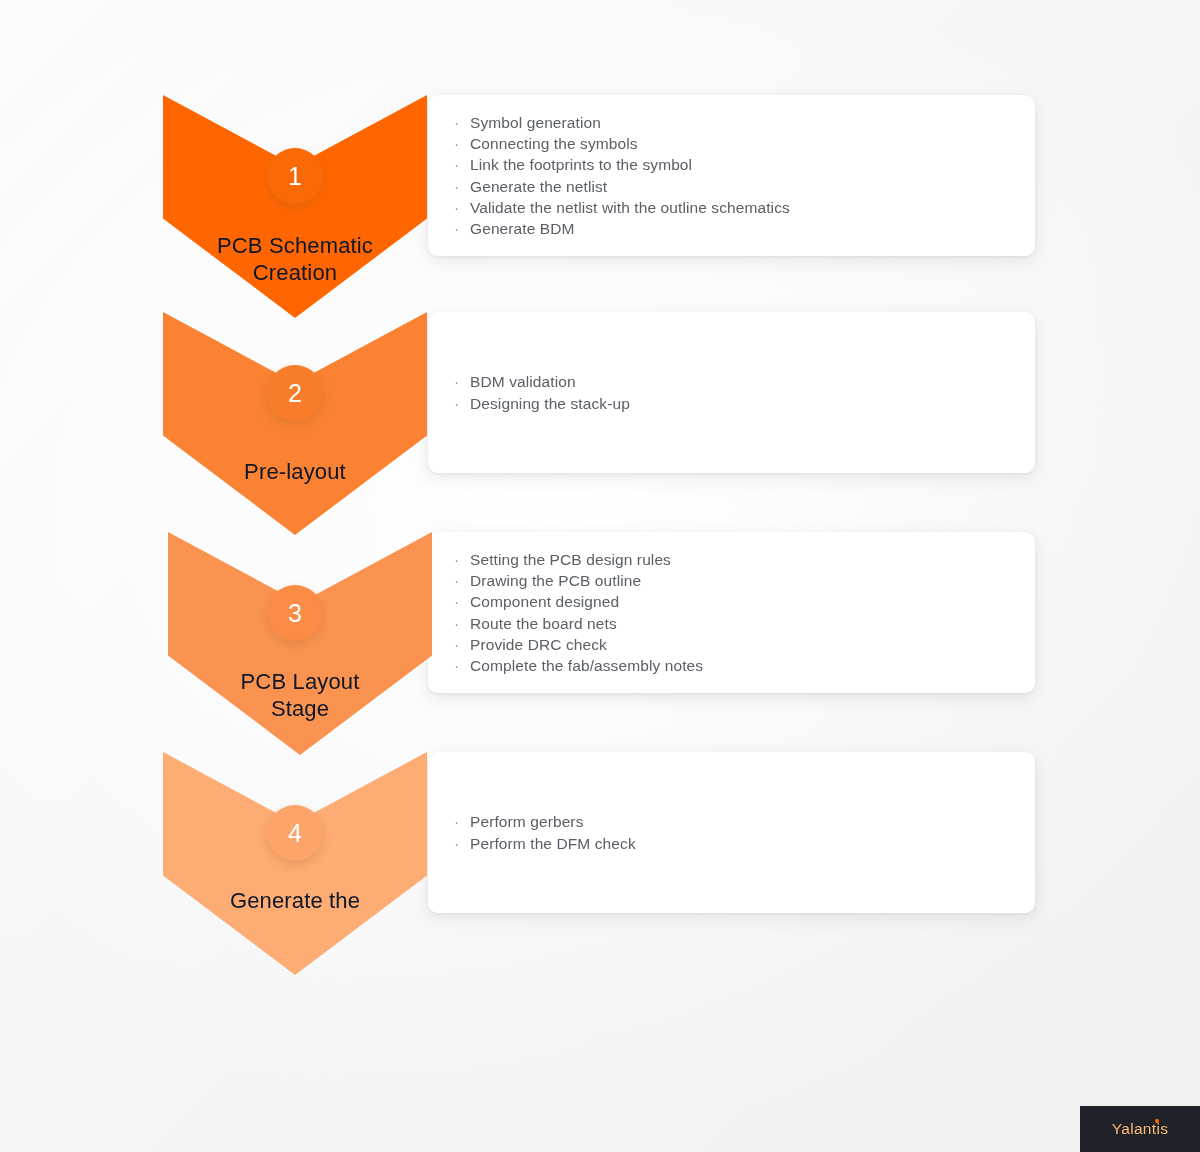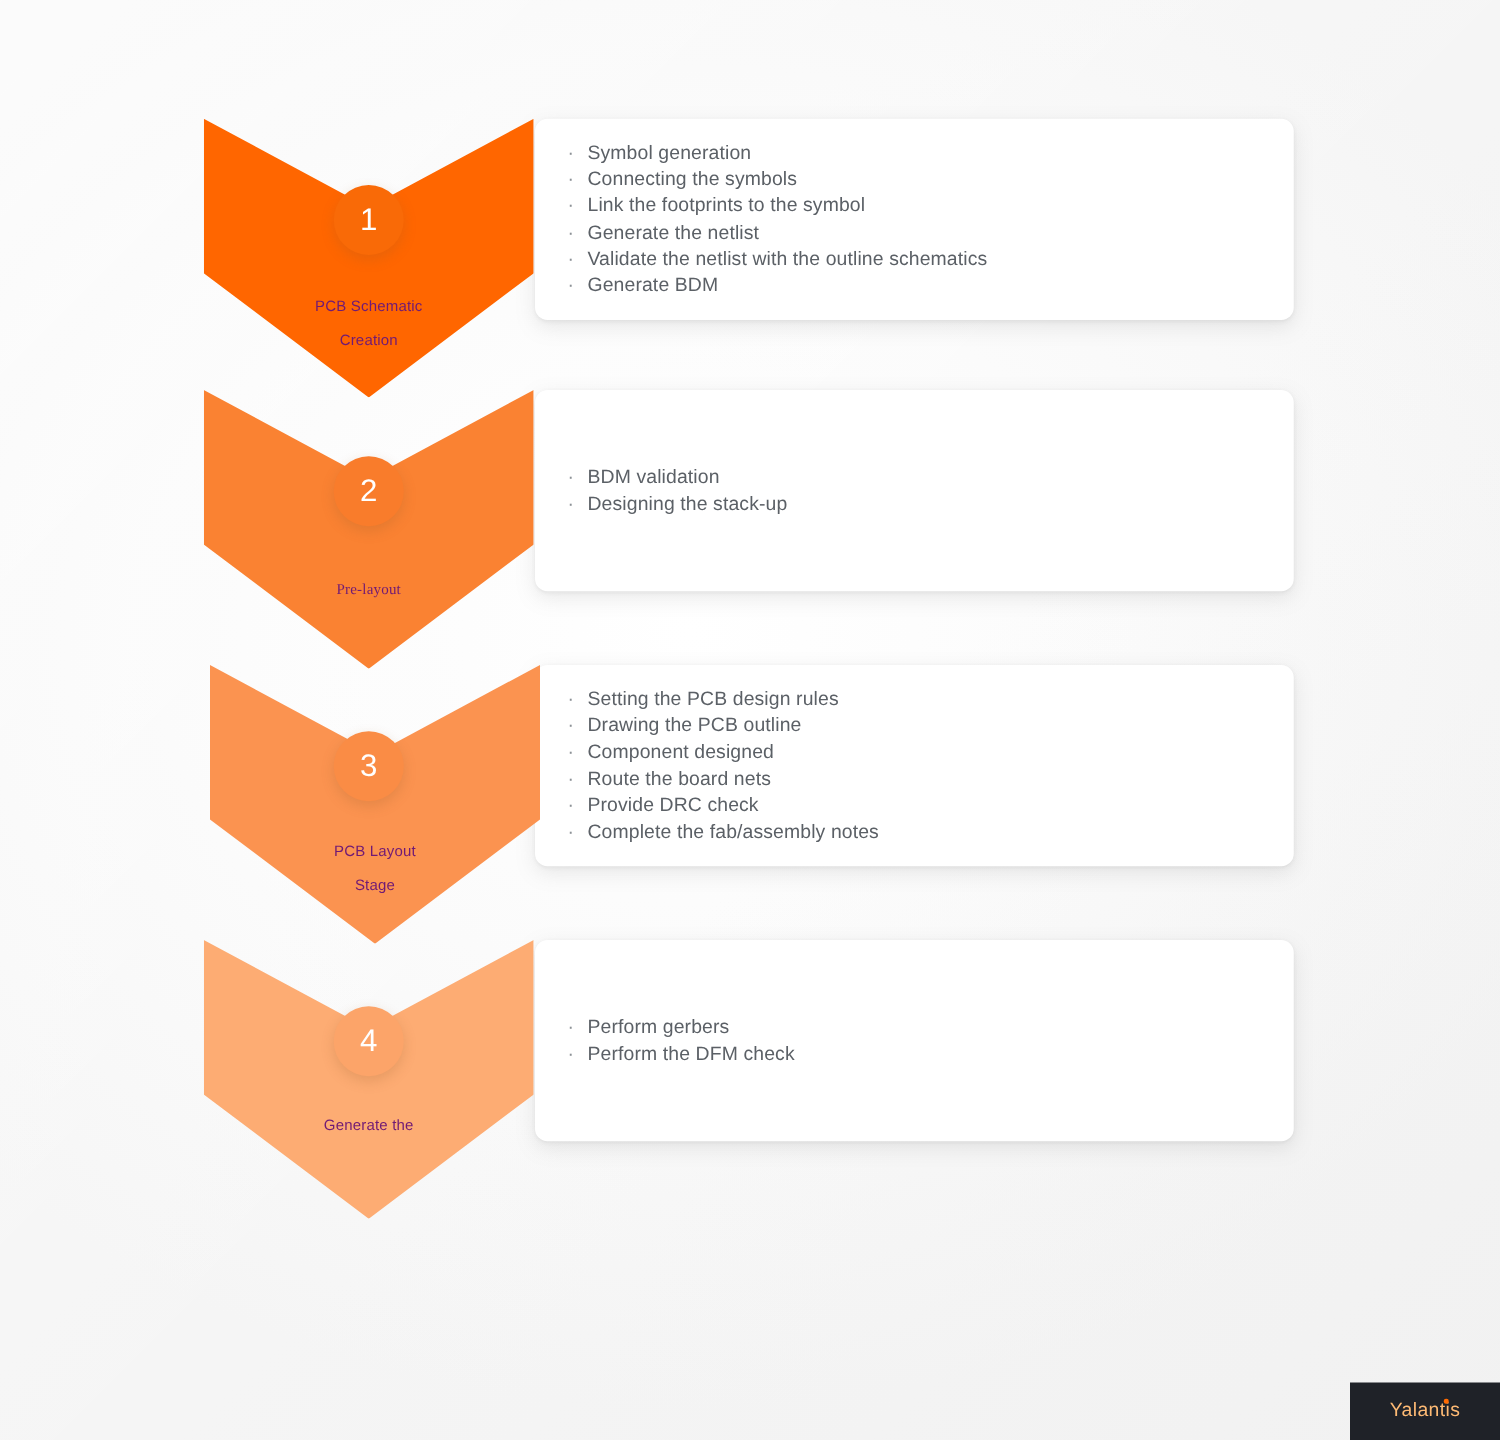--- a/index.html
+++ b/index.html
@@ -88,22 +88,22 @@
     height: 100%;
     clip-path: polygon(0% 0%, 50% 31.8%, 100% 0%, 100% 55.4%, 50% 100%, 0% 55.4%);
     filter: drop-shadow(0 5px 9px rgba(120,120,120,0.22));
   }
 
   .chevron-label {
     position: absolute;
     left: 0;
     width: 100%;
     text-align: center;
-    color: #701a75;
-    font-size: 12px;
+    color: #0f172a;
+    font-size: 22px;
     line-height: 27px;
     letter-spacing: 0.15px;
     z-index: 5;
     pointer-events: none;
   }
 
   
   .step-badge {
     position: absolute;
     width: 56px;
@@ -173,21 +173,21 @@
     </div>
     <div class="step-badge" style="background: rgb(249, 106, 7); left: 267px; top: 148px;">
       <span>1</span>
     </div>
     <div class="info-card" style="left: 428px; top: 312px; width: 607px; height: 161px;">
       <ul class="info-list">
         <li><span class="bullet">·</span><span>BDM validation</span></li>
         <li><span class="bullet">·</span><span>Designing the stack-up</span></li>
       </ul>
     </div>
-    <div class="chevron-wrap" style="left: 163px; top: 312px; width: 264px; height: 223px; font-family: Liberation Serif, serif;">
+    <div class="chevron-wrap" style="left: 163px; top: 312px; width: 264px; height: 223px;">
       <div class="chevron" style="background: rgb(250, 130, 50);"></div>
       <div class="chevron-label" style="top: 146px;">
         <div>Pre-layout</div>
       </div>
     </div>
     <div class="step-badge" style="background: rgb(249, 124, 43); left: 267px; top: 365px;">
       <span>2</span>
     </div>
     <div class="info-card" style="left: 428px; top: 532px; width: 607px; height: 161px;">
       <ul class="info-list">

